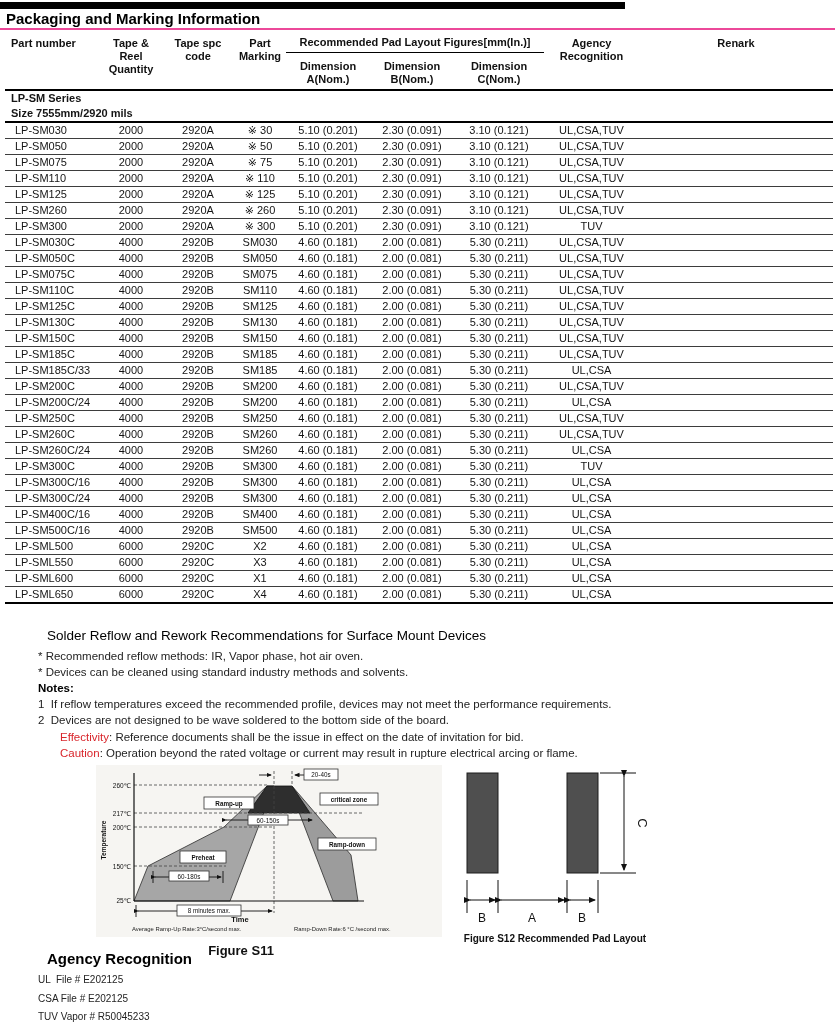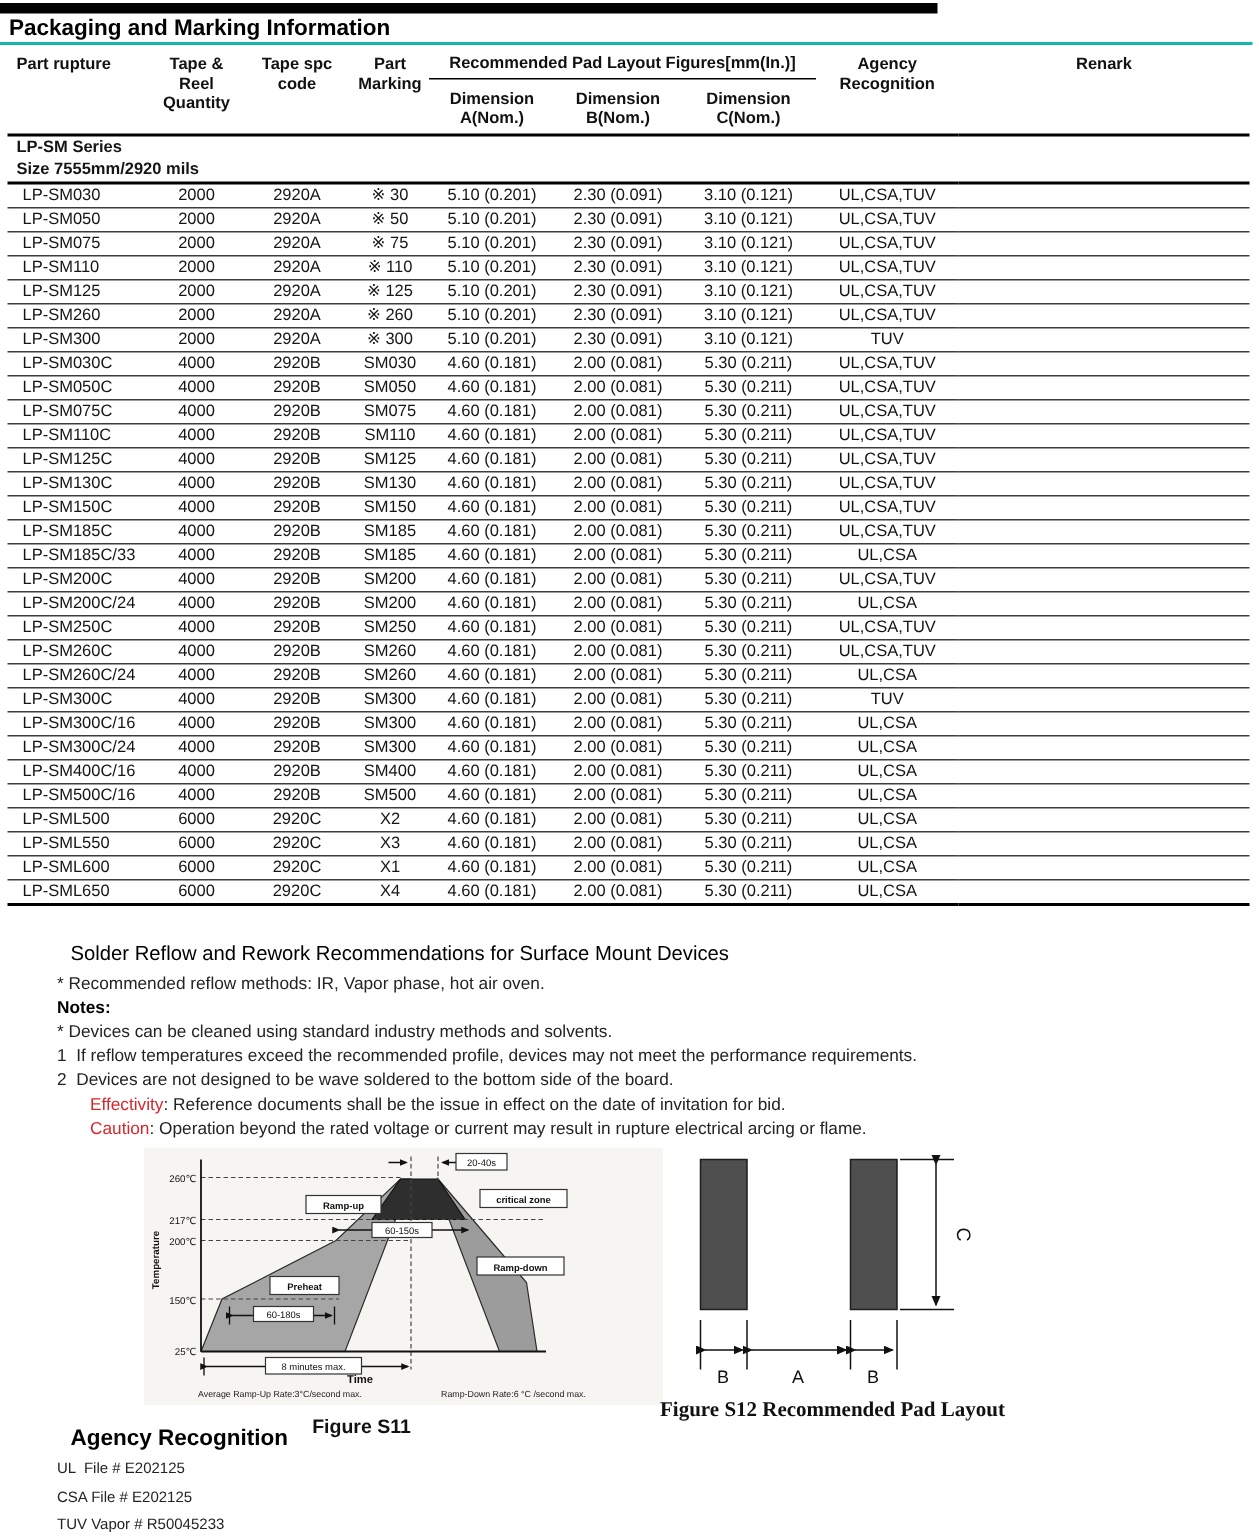--- a/index.html
+++ b/index.html
@@ -2,21 +2,21 @@
 <html><head>
 <meta charset="utf-8">
 <style>
   html,body{margin:0;padding:0;}
   body{
     width:839px;height:1026px;position:relative;background:#ffffff;
     font-family:"Liberation Sans","DejaVu Sans",sans-serif;color:#1a1a1a;
     overflow:hidden;
   }
   .topbar{position:absolute;left:0;top:2px;width:625px;height:7px;background:#000;}
-  .titleblock{position:absolute;left:0;top:10px;width:835px;border-bottom:2px solid #14b8a6;padding-bottom:1px;}
+  .titleblock{position:absolute;left:0;top:10px;width:835px;border-bottom:2px solid #ec4899;padding-bottom:1px;}
   .titleblock h1{margin:0 0 0 6px;font-size:15px;font-weight:bold;color:#000;}
 
   table.pkg{position:absolute;left:5px;top:30px;width:828px;border-collapse:collapse;font-size:11px;border-bottom:2px solid #000;}
   table.pkg th{font-weight:bold;padding:0;line-height:13px;color:#111;}
   table.pkg thead th{vertical-align:top;padding-top:7px;border-bottom:2px solid #000;}
   table.pkg thead th.group{height:20px;border-bottom:1px solid #000;vertical-align:middle;padding-top:2px;}
   table.pkg thead tr.dimrow th{height:32px;padding-top:4px;vertical-align:middle;border-bottom:2px solid #000;}
   table.pkg th.c-part{text-align:left;padding-left:6px;}
   table.pkg tbody td{height:15px;line-height:15px;padding:0;text-align:center;border-top:1px solid #3d3d3d;color:#151515;}
   table.pkg tbody td.part{text-align:left;padding-left:10px;}
@@ -27,21 +27,21 @@
   .reflow{position:absolute;left:38px;top:628px;width:790px;font-size:11.5px;line-height:16.1px;color:#232323;}
   .reflow h2{margin:0 0 4px 9px;font-size:13.5px;font-weight:normal;color:#000;}
   .reflow .ln{white-space:pre-wrap;}
   .reflow .bold{font-weight:bold;color:#000;}
   .red{color:#d9262c;padding-left:22px;}
 
   .figures{position:absolute;left:0;top:765px;width:839px;height:190px;}
   .chart-svg{position:absolute;left:96px;top:0;}
   .figcap-s11{position:absolute;left:96px;top:178px;width:290px;text-align:center;font-weight:bold;font-size:13px;color:#111;}
   .pad-svg{position:absolute;left:440px;top:0;}
-  .figcap-s12{position:absolute;left:430px;top:168px;width:250px;text-align:center;font-weight:bold;font-size:14px;color:#111;font-family:Liberation Serif, serif;}
+  .figcap-s12{position:absolute;left:430px;top:168px;width:250px;text-align:center;font-weight:bold;font-size:10px;color:#111;}
 
   .agency{position:absolute;left:38px;top:950px;}
   .agency h2{margin:0 0 4px 9px;font-size:15px;font-weight:bold;color:#000;}
   .agency .file{font-size:10px;line-height:18.5px;color:#232323;white-space:pre-wrap;}
 
   svg text{font-family:"Liberation Sans","DejaVu Sans",sans-serif;}
 </style>
 </head>
 <body>
 
@@ -58,21 +58,21 @@
       <col style="width:72px">
       <col style="width:52px">
     <col style="width:84px">
       <col style="width:84px">
       <col style="width:90px">
       <col style="width:95px">
       <col>
   </colgroup>
   <thead>
     <tr>
-      <th rowspan="2" class="c-part">Part rupture</th>
+      <th rowspan="2" class="c-part">Part number</th>
       <th rowspan="2">
         <div>Tape &amp; Reel</div>
         <div>Quantity</div>
       </th>
       <th rowspan="2">
         <div>Tape spc</div>
         <div>code</div>
       </th>
       <th rowspan="2">
         <div>Part</div>
@@ -468,22 +468,22 @@
         <td>5.30 (0.211)</td>
         <td>UL,CSA</td>
         <td></td>
       </tr>
     </tbody>
 </table>
 
 <div class="reflow">
   <h2>Solder Reflow and Rework Recommendations for Surface Mount Devices</h2>
   <div class="ln">* Recommended reflow methods: IR, Vapor phase, hot air oven.</div>
+  <div class="ln">* Devices can be cleaned using standard industry methods and solvents.</div>
   <div class="ln bold">Notes:</div>
-  <div class="ln">* Devices can be cleaned using standard industry methods and solvents.</div>
   <div class="ln">1  If reflow temperatures exceed the recommended profile, devices may not meet the performance requirements.</div>
   <div class="ln">2  Devices are not designed to be wave soldered to the bottom side of the board.</div>
   <div class="ln"><span class="red">Effectivity</span><span>: Reference documents shall be the issue in effect on the date of invitation for bid.</span></div>
   <div class="ln"><span class="red">Caution</span><span>: Operation beyond the rated voltage or current may result in rupture electrical arcing or flame.</span></div>
 </div>
 
 <div class="figures">
 
   <svg class="chart-svg" width="350" height="172" viewBox="0 0 350 172">
     <defs>

